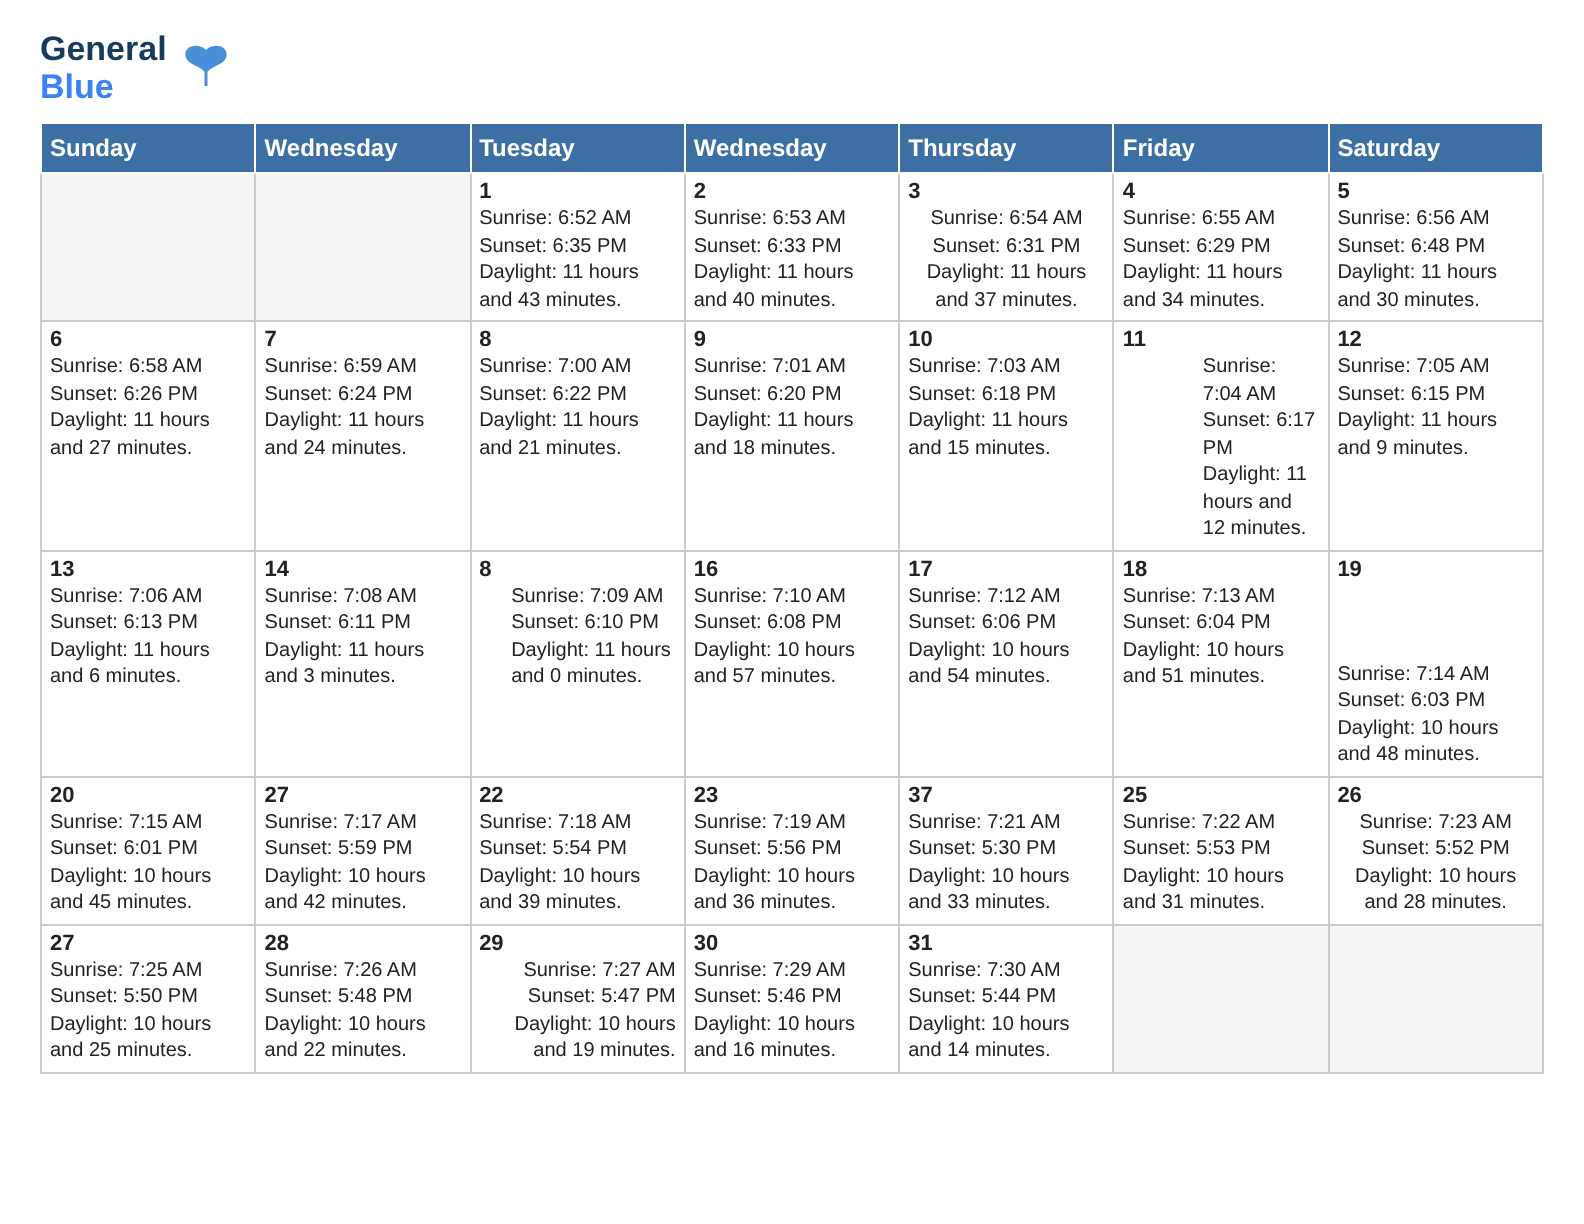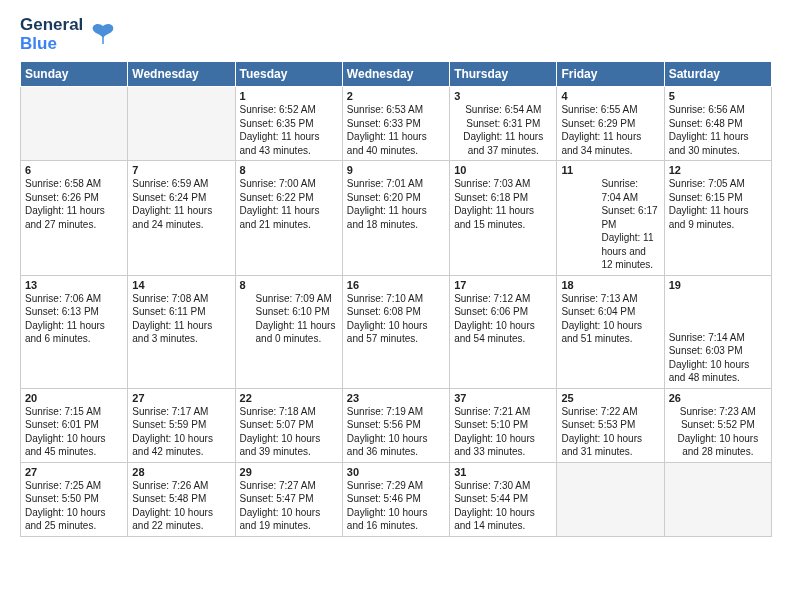--- a/index.html
+++ b/index.html
@@ -253,33 +253,33 @@
           </td>
           <td>
             <span class="day-num">27</span>
             <div class="day-info" style="white-space: pre-line;">Sunrise: 7:17 AM
 Sunset: 5:59 PM
 Daylight: 10 hours and 42 minutes.</div>
           </td>
           <td>
             <span class="day-num">22</span>
             <div class="day-info" style="white-space: pre-line;">Sunrise: 7:18 AM
-Sunset: 5:07 PM
+Sunset: 5:54 PM
 Daylight: 10 hours and 39 minutes.</div>
           </td>
           <td>
             <span class="day-num">23</span>
             <div class="day-info" style="white-space: pre-line;">Sunrise: 7:19 AM
 Sunset: 5:56 PM
 Daylight: 10 hours and 36 minutes.</div>
           </td>
           <td>
             <span class="day-num">37</span>
             <div class="day-info" style="white-space: pre-line;">Sunrise: 7:21 AM
-Sunset: 5:10 PM
+Sunset: 5:30 PM
 Daylight: 10 hours and 33 minutes.</div>
           </td>
           <td>
             <span class="day-num">25</span>
             <div class="day-info" style="white-space: pre-line;">Sunrise: 7:22 AM
 Sunset: 5:53 PM
 Daylight: 10 hours and 31 minutes.</div>
           </td>
           <td>
             <span class="day-num">26</span>
@@ -296,21 +296,21 @@
 Daylight: 10 hours and 25 minutes.</div>
           </td>
           <td>
             <span class="day-num">28</span>
             <div class="day-info" style="white-space: pre-line;">Sunrise: 7:26 AM
 Sunset: 5:48 PM
 Daylight: 10 hours and 22 minutes.</div>
           </td>
           <td>
             <span class="day-num">29</span>
-            <div class="day-info" style="white-space: pre-line;">Sunrise: 7:27 AM
+            <div class="day-info" style="white-space: pre-line; text-align: right;">Sunrise: 7:27 AM
 Sunset: 5:47 PM
 Daylight: 10 hours and 19 minutes.</div>
           </td>
           <td>
             <span class="day-num">30</span>
             <div class="day-info" style="white-space: pre-line;">Sunrise: 7:29 AM
 Sunset: 5:46 PM
 Daylight: 10 hours and 16 minutes.</div>
           </td>
           <td>

